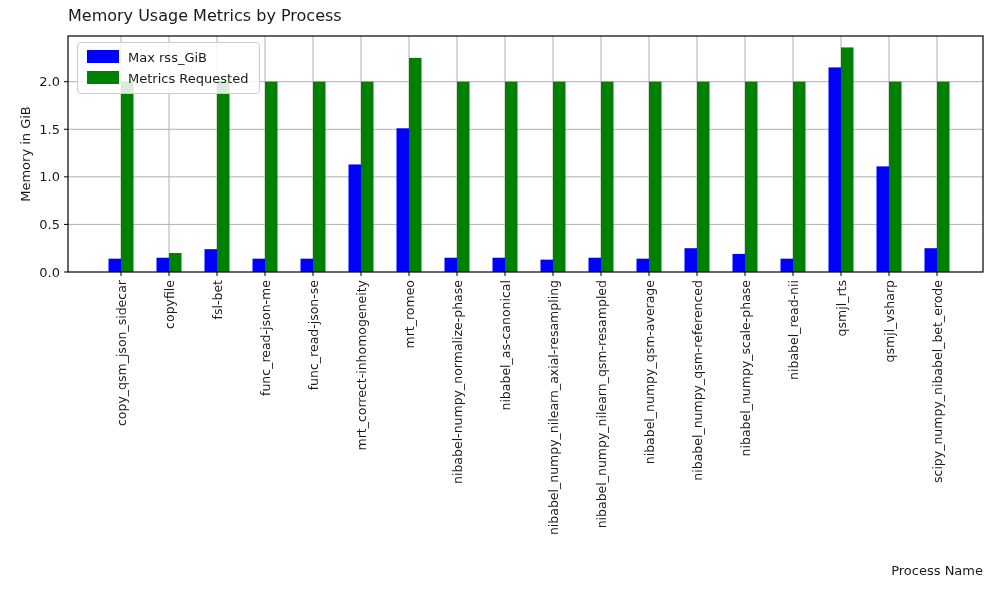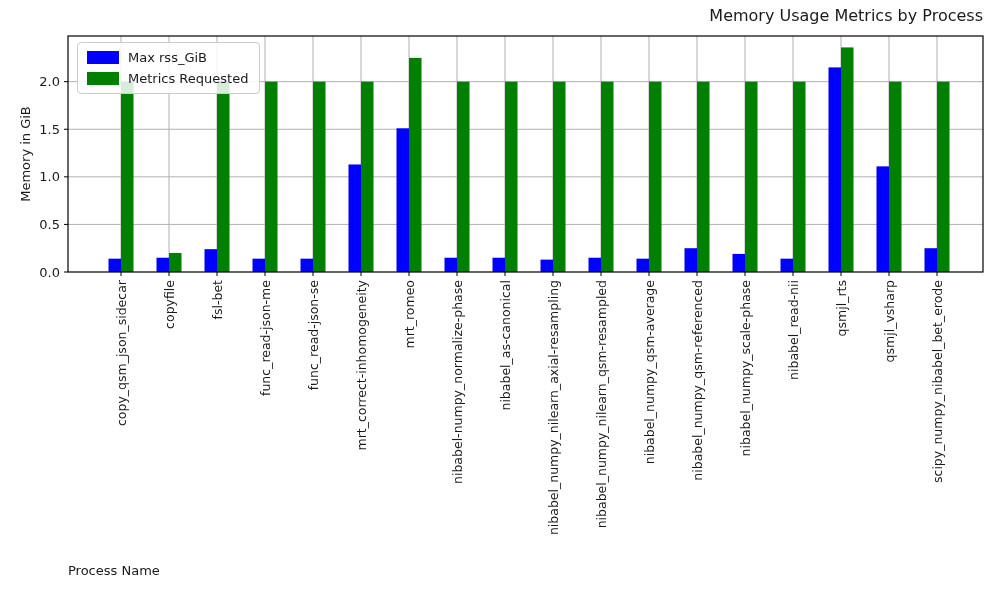--- a/index.html
+++ b/index.html
@@ -3,37 +3,37 @@
 <meta charset="utf-8">
 <style>
   html,body{margin:0;padding:0;}
   body{
     width:1000px;height:600px;background:#ffffff;position:relative;
     font-family:"DejaVu Sans", sans-serif;color:#1a1a1a;overflow:hidden;
   }
   #figure{position:absolute;inset:0;width:1000px;height:600px;}
   #plot{position:absolute;left:0;top:0;}
   .chart-title{
-    position:absolute;left:68px;top:6px;width:915px;text-align:right;
+    position:absolute;left:68px;top:6px;width:915px;text-align:left;
     font-size:16px;color:#1a1a1a;white-space:nowrap;
   }
   .y-label{
     position:absolute;left:25px;top:154px;transform:translate(-50%,-50%) rotate(-90deg);
     font-size:13px;white-space:nowrap;color:#1a1a1a;
   }
   .x-label{
-    position:absolute;left:68px;top:563px;width:915px;text-align:left;
+    position:absolute;left:68px;top:563px;width:915px;text-align:right;
     font-size:13px;color:#1a1a1a;
   }
   .legend{
     position:absolute;left:77px;top:42px;
     background:rgba(255,255,255,0.85);border:1px solid #cccccc;border-radius:4px;
     padding:7px 11px 7px 9px;display:flex;flex-direction:column;gap:6px;
   }
-  .legend-row{display:flex;align-items:center;gap:9px;}
+  .legend-row{display:flex;align-items:flex-start;gap:9px;}
   .legend-swatch{width:32px;height:13px;display:inline-block;flex:0 0 auto;}
   .legend-label{font-size:13px;white-space:nowrap;color:#1a1a1a;}
 </style>
 </head>
 <body>
 
 <div id="figure">
   <svg id="plot" width="1000" height="600">
       <line x1="121" x2="121" y1="36" y2="272" stroke="#b0b0b0" stroke-width="1"></line>
       <line x1="169" x2="169" y1="36" y2="272" stroke="#b0b0b0" stroke-width="1"></line>

